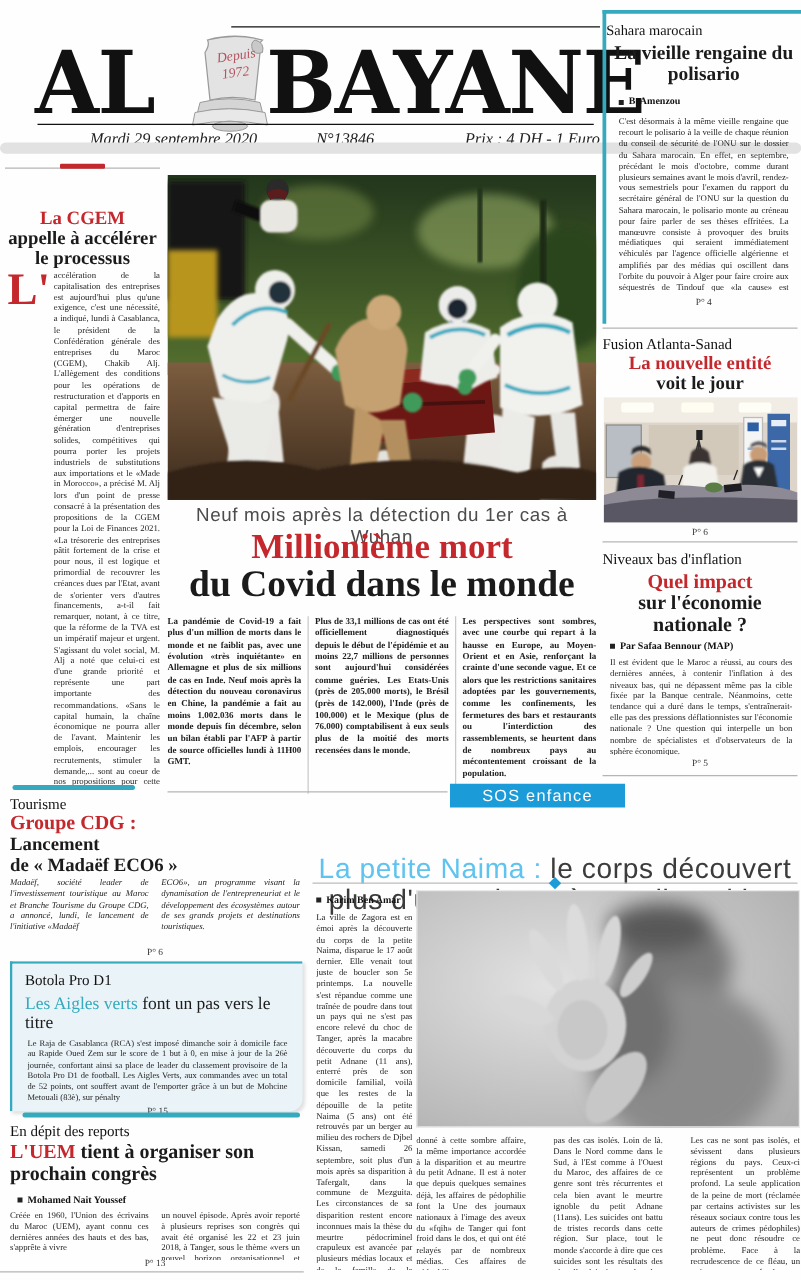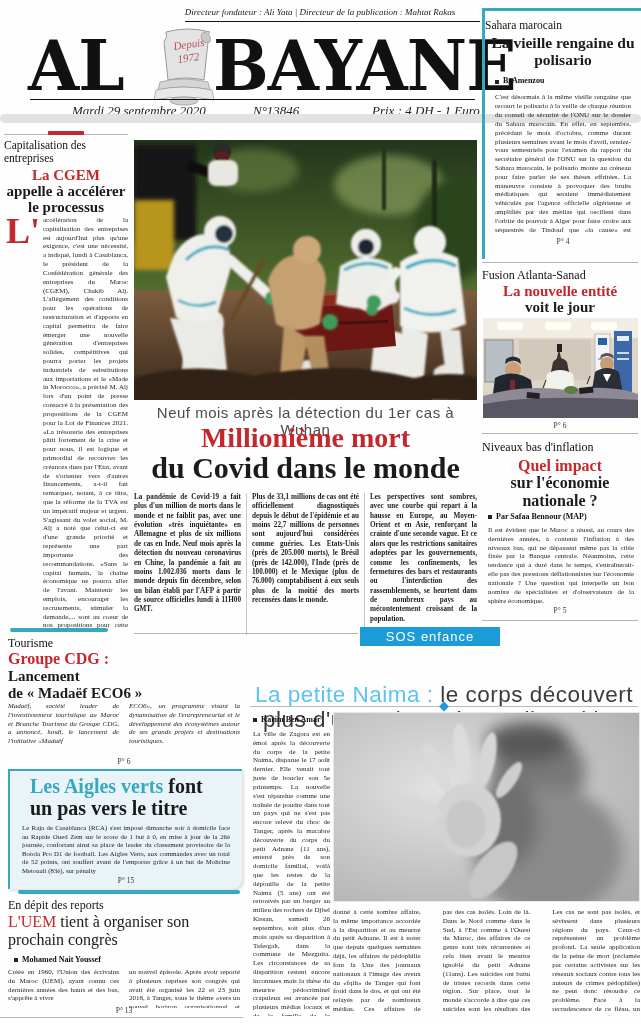--- a/index.html
+++ b/index.html
@@ -47,21 +47,20 @@
   .twocol{display:flex;gap:10px;}
   .twocol>div{flex:1;}
   .prewrap{white-space:pre-line;}
   svg text{font-family:"Liberation Serif",serif;}
 </style>
 </head>
 <body>
 
 <div class="page">
 
-  <div class="abs directors" style="left:150px;top:7px;width:340px;">Directeur fondateur :  Ali Yata  | Directeur de la publication : Mahtat Rakas</div>
   <div class="abs dir-rule" style="left:185px;top:21px;width:295px;"></div>
 
   <div class="abs logo" style="left:28px;top:25px;">AL</div>
   <div class="abs logo" style="left:213px;top:25px;">BAYANE</div>
 
   <svg class="abs" style="left:148px;top:28px;" width="70" height="78" viewBox="0 0 70 78">
     <path d="M18 4 Q40 -2 62 4 Q56 10 60 14 L56 52 Q38 48 20 52 L16 14 Q20 8 18 4 Z" fill="#e3e3e3" stroke="#9a9a9a" stroke-width="1"></path>
     <path d="M56 4 q8 2 6 10 q-6 2 -8 -2 q-2 -6 2 -8" fill="#c9c9c9" stroke="#9a9a9a" stroke-width="0.8"></path>
     <path d="M12 54 Q35 48 60 54 L62 62 Q35 56 10 62 Z" fill="#d5d5d5" stroke="#9a9a9a" stroke-width="0.8"></path>
     <path d="M8 62 Q35 56 64 62 L66 72 Q35 66 6 72 Z" fill="#e8e8e8" stroke="#9a9a9a" stroke-width="0.8"></path>
@@ -71,21 +70,20 @@
   </svg>
 
   <div class="abs logo-rule" style="left:30px;top:99px;width:445px;"></div>
   <div class="abs dateline" style="left:72px;top:103px;">Mardi 29 septembre 2020</div>
   <div class="abs dateline" style="left:253px;top:103px;">N°13846</div>
   <div class="abs dateline" style="left:372px;top:103px;">Prix : 4 DH - 1 Euro</div>
   <div class="abs graybar" style="left:0px;top:114px;width:641px;height:9px;"></div>
 
   <div class="abs hairline" style="left:4px;top:134px;width:124px;"></div>
   <div class="abs redseg" style="left:48px;top:131px;"></div>
-  <div class="abs kicker" style="left:4px;top:139px;width:124px;line-height:1.15;">Capitalisation des entreprises</div>
   <div class="abs title" style="left:2px;top:167px;width:128px;font-size:15px;">
     <span class="red">La CGEM</span><br>
     <span>appelle à accélérer le processus</span>
   </div>
   <div class="abs" style="left:6px;top:216px;width:122px;height:412px;">
     <span class="dropcap">L'</span>
     <div class="body-txt" style="height:412px;">accélération de la capitalisation des entreprises est aujourd'hui plus qu'une exigence, c'est une nécessité, a indiqué, lundi à Casablanca, le président de la Confédération générale des entreprises du Maroc (CGEM), Chakib Alj. L'allègement des conditions pour les opérations de restructuration et d'apports en capital permettra de faire émerger une nouvelle génération d'entreprises solides, compétitives qui pourra porter les projets industriels de substitutions aux importations et le «Made in Morocco», a précisé M. Alj lors d'un point de presse consacré à la présentation des propositions de la CGEM pour la Loi de Finances 2021. «La trésorerie des entreprises pâtit fortement de la crise et pour nous, il est logique et primordial de recouvrer les créances dues par l'Etat, avant de s'orienter vers d'autres financements, a-t-il fait remarquer, notant, à ce titre, que la réforme de la TVA est un impératif majeur et urgent. S'agissant du volet social, M. Alj a noté que celui-ci est d'une grande priorité et représente une part importante des recommandations. «Sans le capital humain, la chaîne économique ne pourra aller de l'avant. Maintenir les emplois, encourager les recrutements, stimuler la demande,... sont au coeur de nos propositions pour cette LF 2021», a-t-il insisté. Par ailleurs, M. Alj a souligné que la CGEM a placé le maintien des acteurs encore en activité au coeur de ses préoccupations, car malgré un contexte très délicat marqué par le manque de visibilité, ils ne sont battus, a-t-il dit, pour assumer leur responsabilité de maintenir l'emploi. «La résilience de notre économie tient donc à la survie de ces acteurs que nous devons soutenir plus que jamais à travers des mesures audacieuses leur accordant un carnet de commande stable et des aides ou incitations leur permettant de renforcer leurs capacités productives actuelles», a-t-il assuré lors de cette rencontre organisée également en mode visio-conférence.</div>
   </div>
 
   <svg class="abs" style="left:134px;top:140px;" width="343" height="260" viewBox="0 0 343 260">
@@ -279,30 +277,31 @@
     <div class="prewrap" style="font-size:15px;">Lancement
 de « Madaëf ECO6 »</div>
   </div>
   <div class="abs twocol" style="left:8px;top:702px;width:232px;font-style:italic;">
     <div class="body-txt" style="height:56px;">Madaëf, société leader de l'investissement touristique au Maroc et Branche Tourisme du Groupe CDG, a annoncé, lundi, le lancement de l'initiative «Madaëf</div>
     <div class="body-txt" style="height:56px;">ECO6», un programme visant la dynamisation de l'entrepreneuriat et le développement des écosystèmes autour de ses grands projets et destinations touristiques.</div>
   </div>
   <div class="abs pageref" style="left:8px;top:757px;width:232px;">P° 6</div>
 
   <div class="abs botola-box" style="left:8px;top:769px;width:232px;height:118px;">
-    <div style="margin:4px 20px 0;font-weight:700;font-size:20px;line-height:1.1;">
+    <div class="kicker-left" style="margin:6px 0 0 10px;">Botola Pro D1</div>
+    <div style="margin:4px 10px 0;font-weight:400;font-size:14px;line-height:1.1;">
       <span class="teal-txt">Les Aigles verts</span><span> font un pas vers le titre</span>
     </div>
     <div class="body-txt" style="margin:5px 12px 0;height:52px;font-size:6.8px;">Le Raja de Casablanca (RCA) s'est imposé dimanche soir à domicile face au Rapide Oued Zem sur le score de 1 but à 0, en mise à jour de la 26è journée, confortant ainsi sa place de leader du classement provisoire de la Botola Pro D1 de football. Les Aigles Verts, aux commandes avec un total de 52 points, ont souffert avant de l'emporter grâce à un but de Mohcine Metouali (83è), sur pénalty</div>
     <div class="pageref">P° 15</div>
   </div>
   <div class="abs tealbar" style="left:18px;top:890px;width:222px;height:4px;"></div>
 
   <div class="abs kicker-left" style="left:8px;top:898px;">En dépit des reports</div>
-  <div class="abs" style="left:8px;top:913px;width:235px;font-weight:400;font-size:16px;line-height:1.12;">
+  <div class="abs" style="left:8px;top:913px;width:235px;font-weight:700;font-size:16px;line-height:1.12;">
     <span class="red">L'UEM</span><span> tient à organiser son prochain congrès</span>
   </div>
   <div class="abs byline" style="left:14px;top:955px;text-align:center;"><span class="sq"></span><span>Mohamed Nait Youssef</span></div>
   <div class="abs twocol" style="left:8px;top:968px;width:232px;">
     <div class="body-txt" style="height:40px;">Créée en 1960, l'Union des écrivains du Maroc (UEM), ayant connu ces dernières années des hauts et des bas, s'apprête à vivre</div>
     <div class="body-txt" style="height:40px;">un nouvel épisode. Après avoir reporté à plusieurs reprises son congrès qui avait été organisé les 22 et 23 juin 2018, à Tanger, sous le thème «vers un nouvel horizon organisationnel et culturel».</div>
   </div>
   <div class="abs pageref" style="left:8px;top:1006px;width:232px;">P° 13</div>
   <div class="abs hairline" style="left:0px;top:1017px;width:243px;"></div>
 

